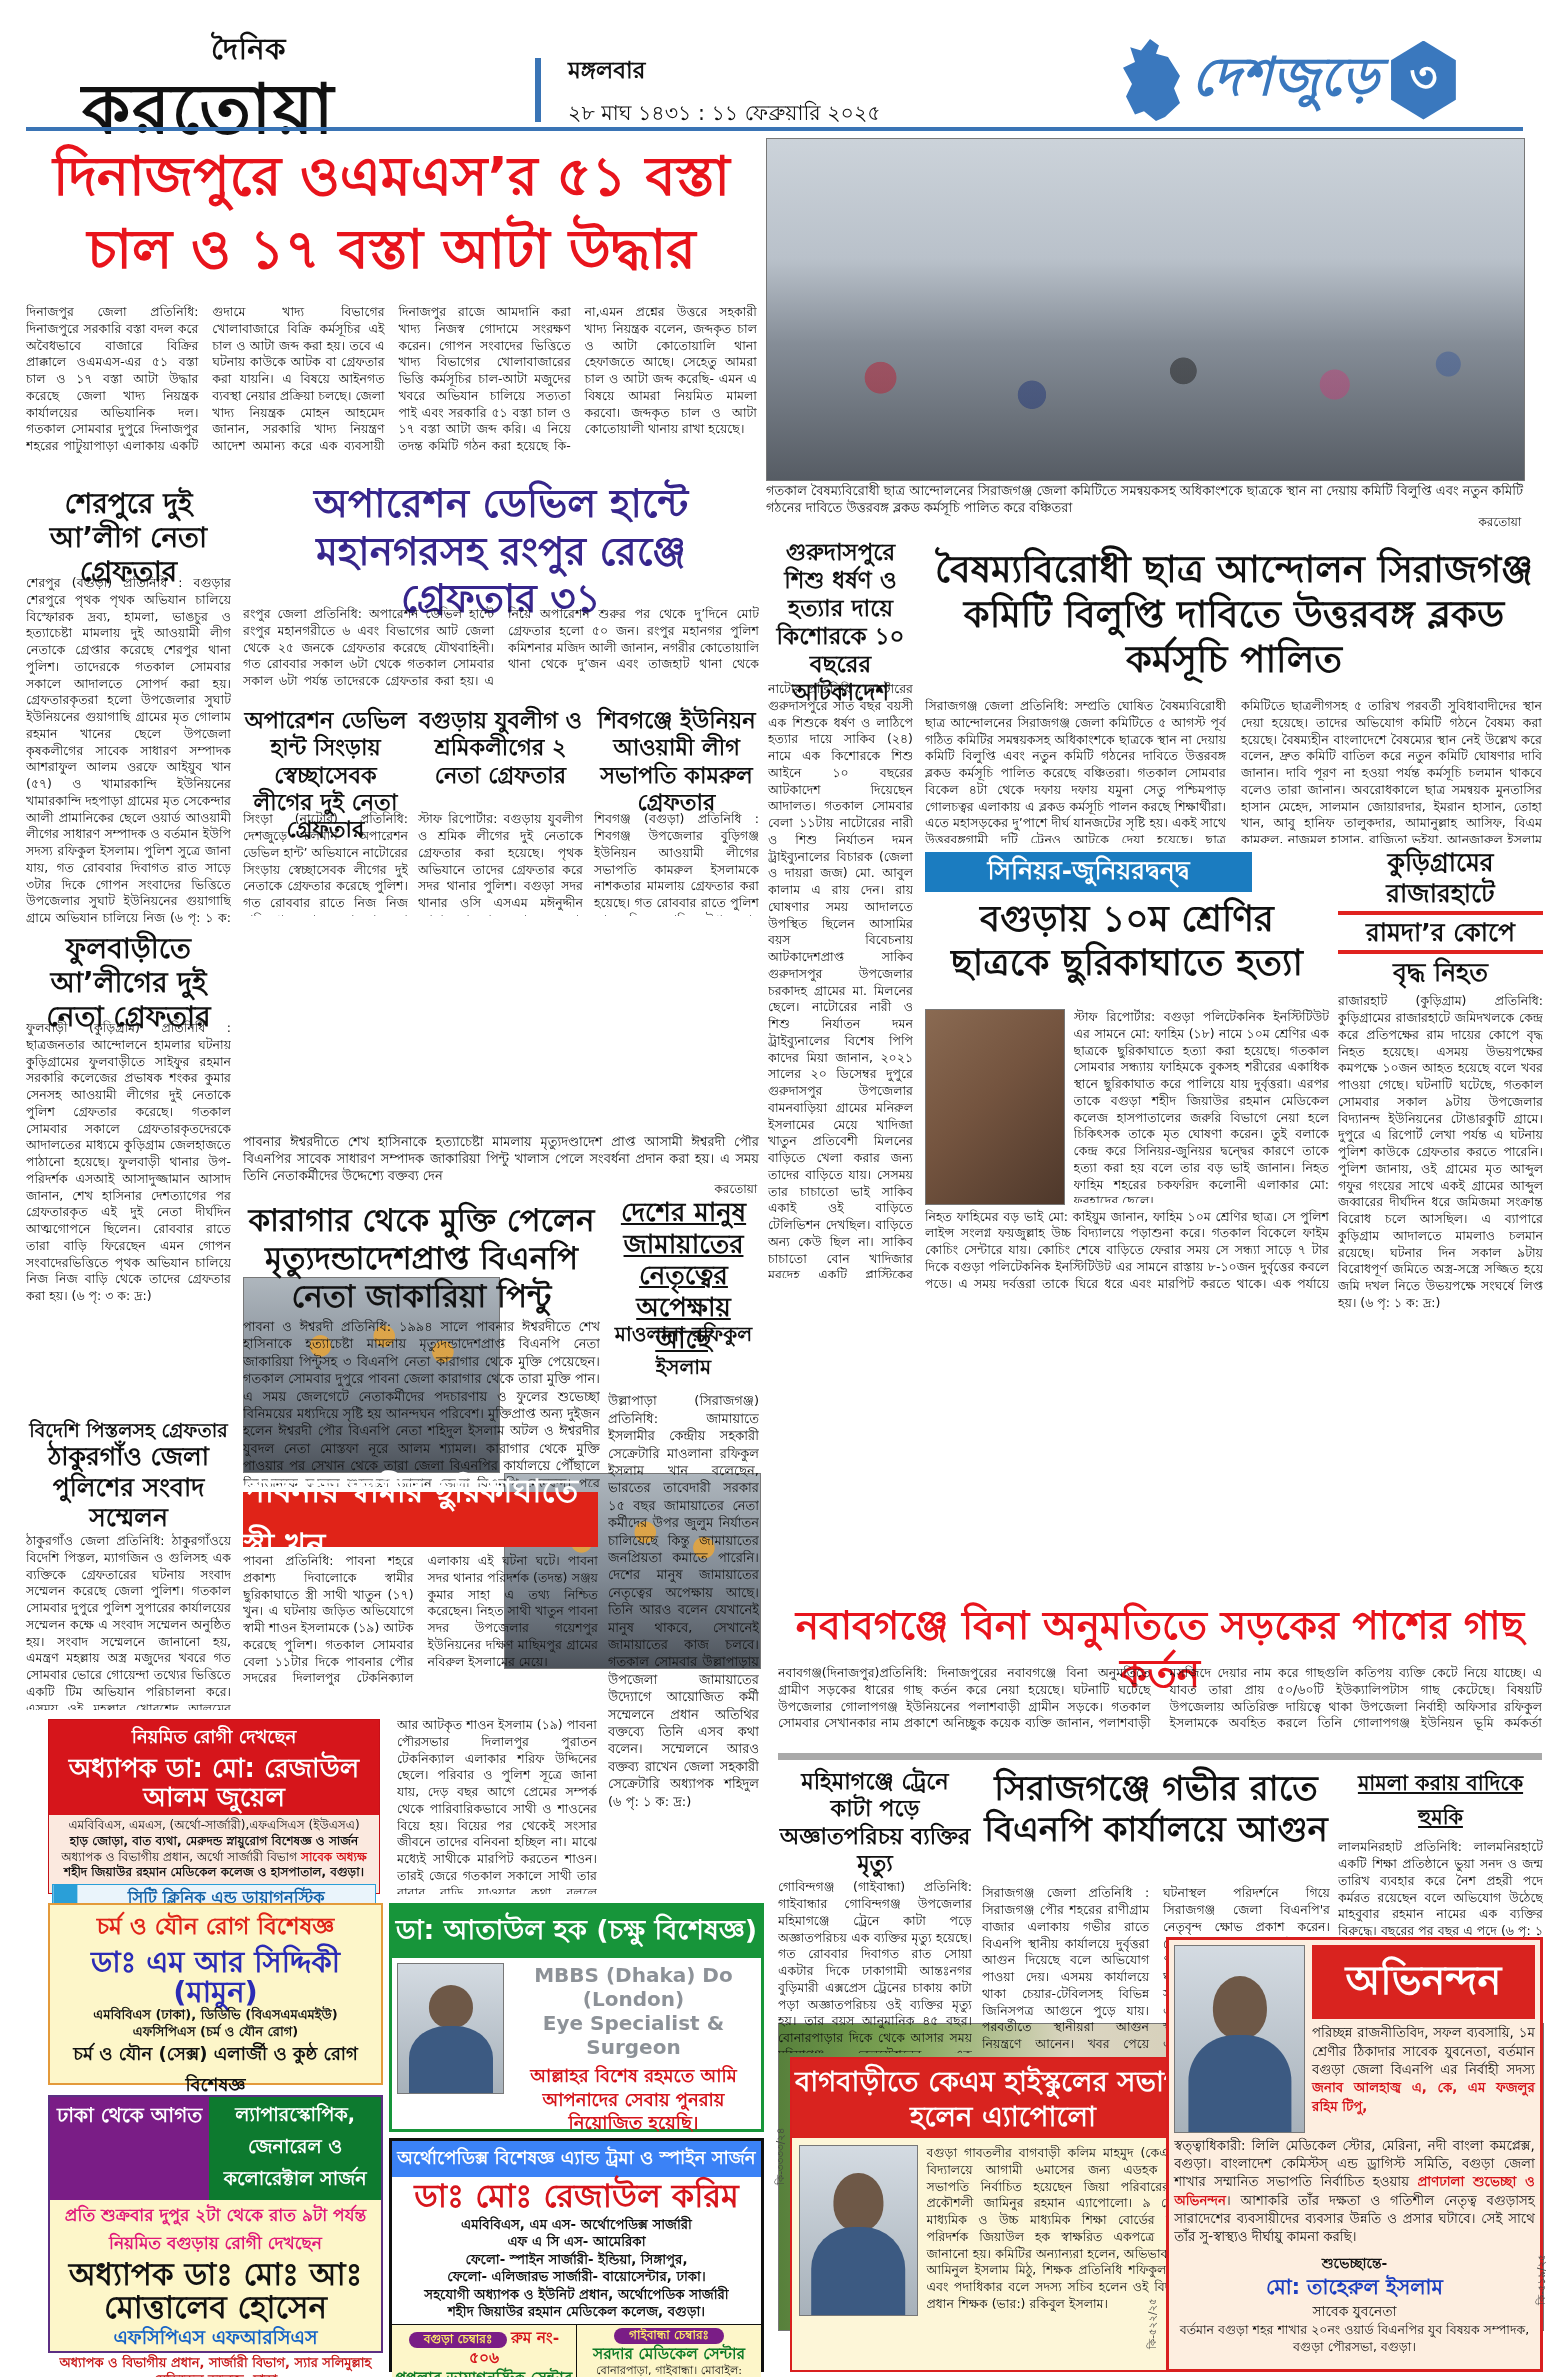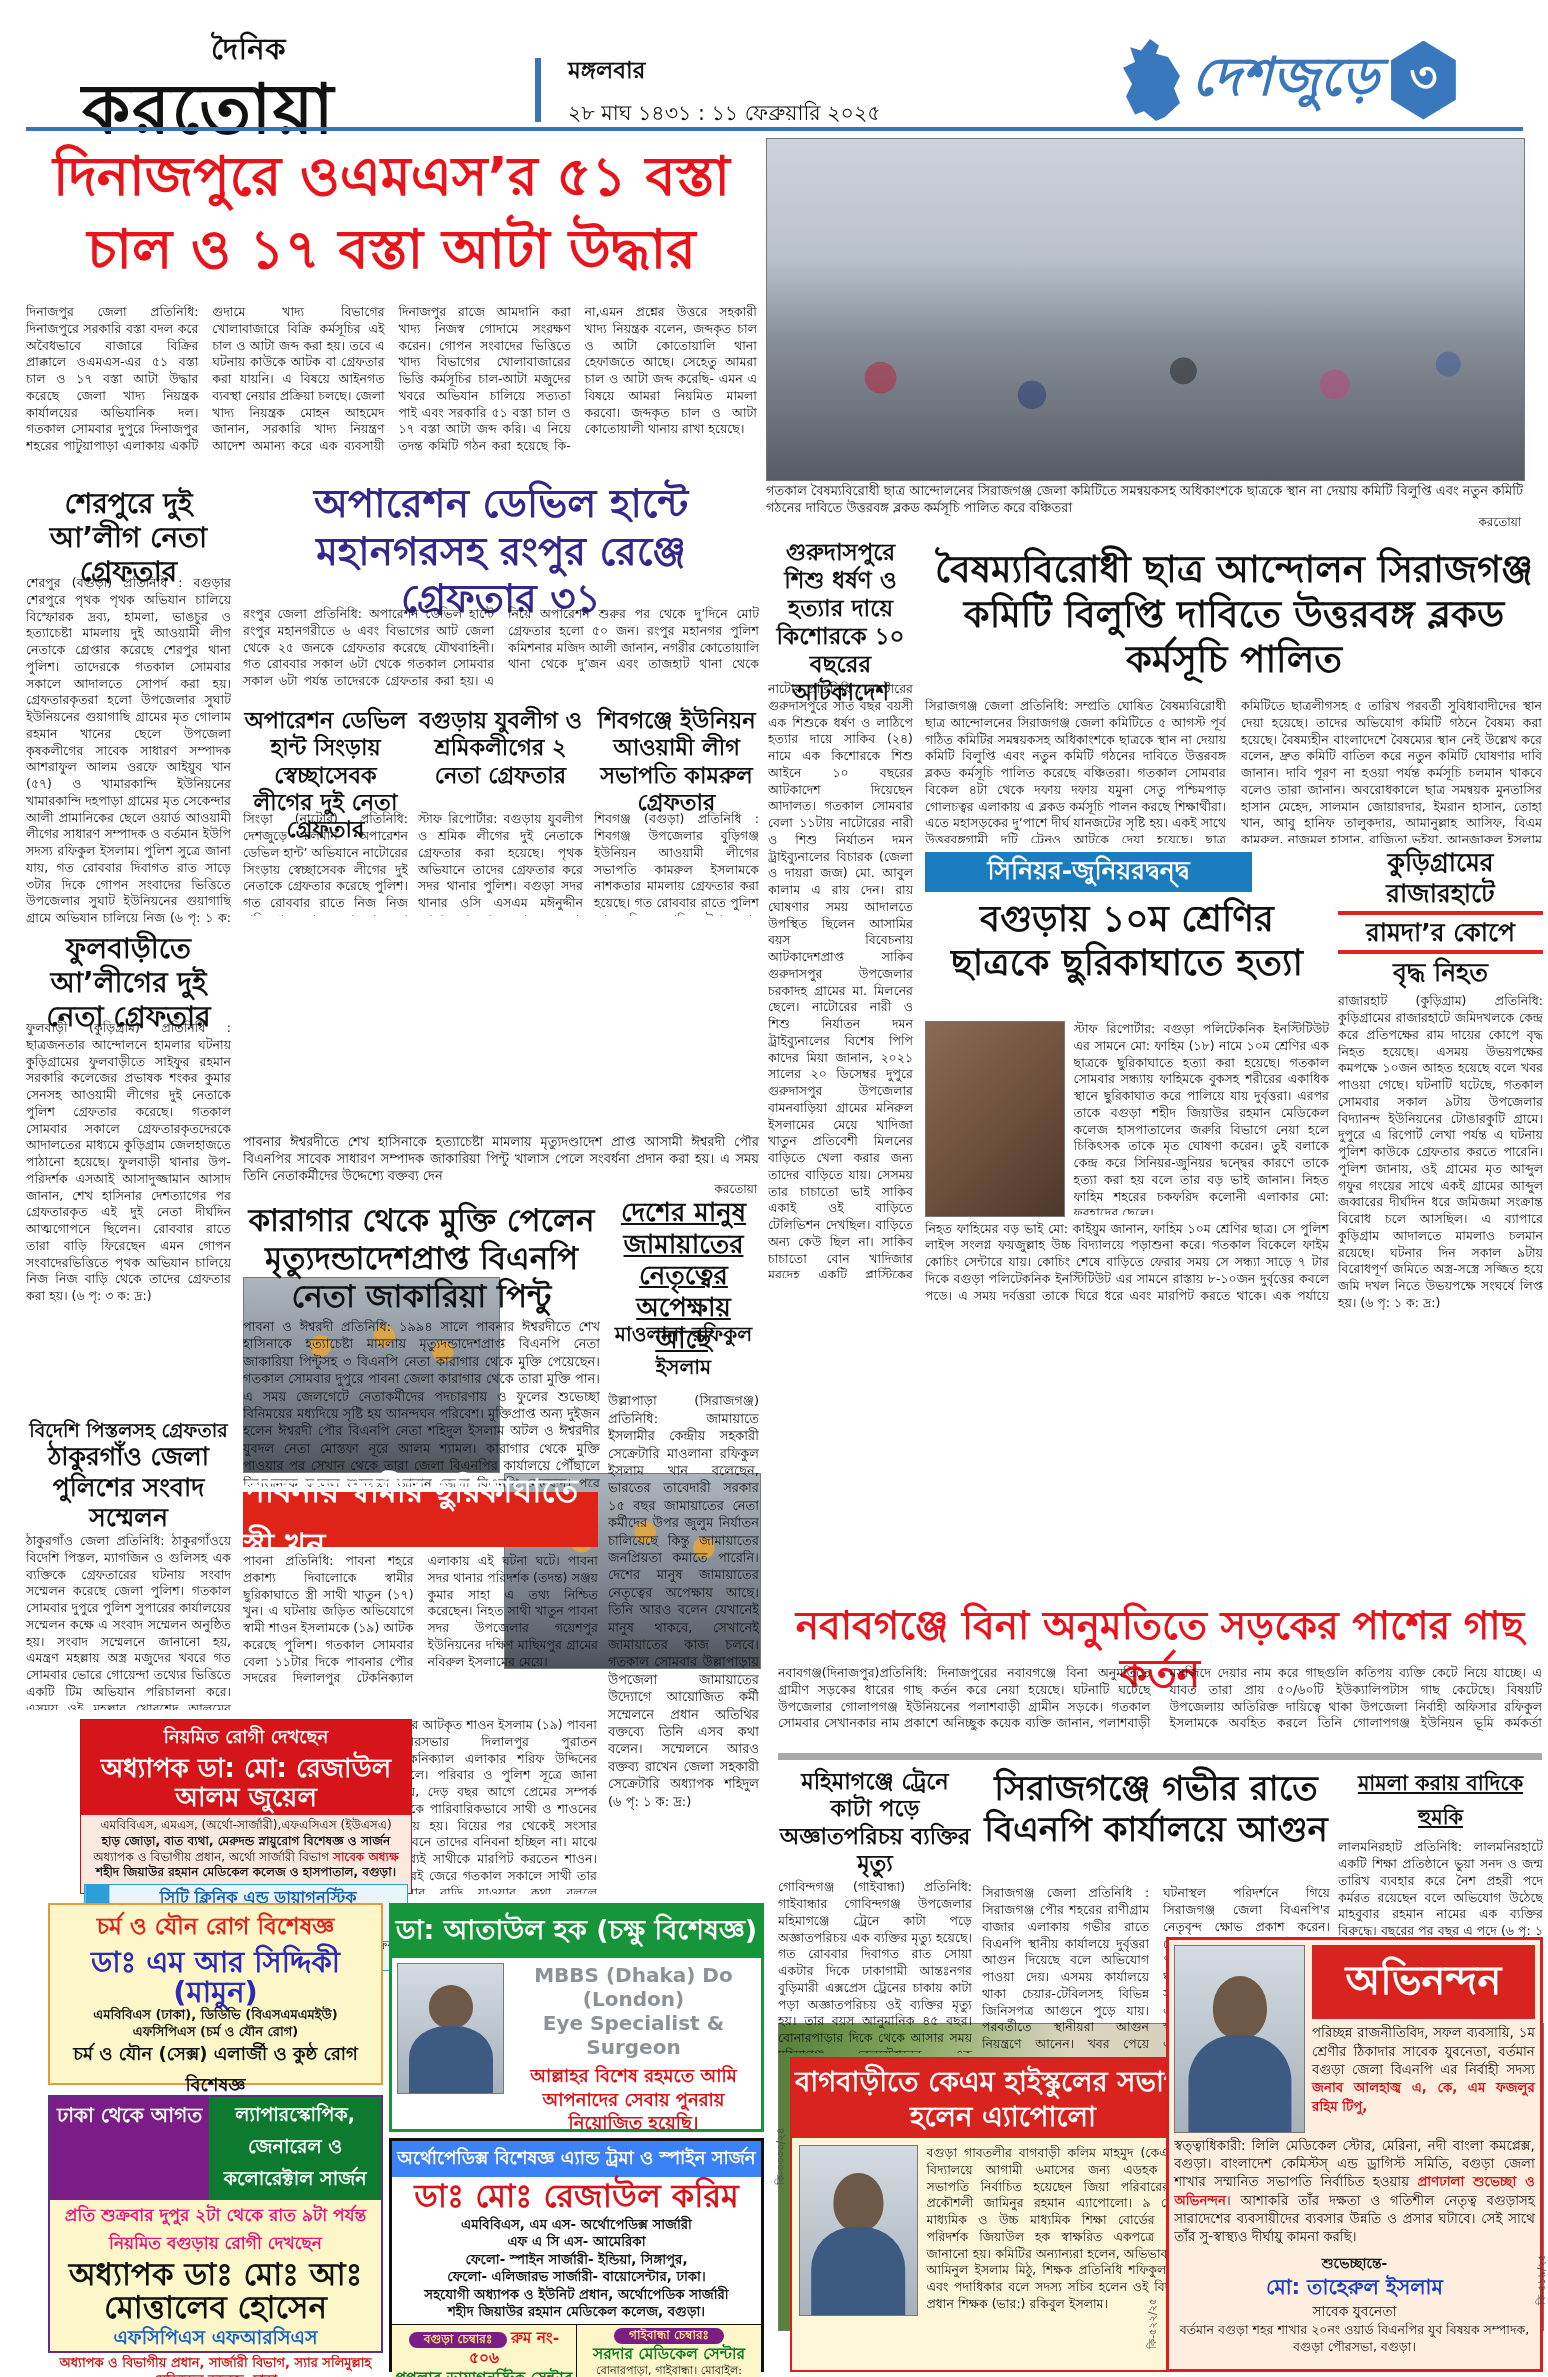--- a/index.html
+++ b/index.html
@@ -48,21 +48,21 @@
   .caption{font-size:13px;line-height:1.3;text-align:justify;}
   .credit{position:absolute;right:1.7px;bottom:0;font-size:12px;}
   
   .red-banner{background:#e02318;color:#fff;display:flex;align-items:center;justify-content:center;font-weight:bold;}
   .blue-banner{background:#1b7cc0;color:#fff;display:flex;align-items:center;justify-content:center;font-weight:bold;}
   .redline{display:block;border-bottom:4.3px solid #e0231f;padding-bottom:1.7px;margin-bottom:3.4px;}
   .kicker{font-weight:bold;text-align:center;text-decoration:underline;}
   .divider{background:#a9a9a9;}
   
   .ad{box-sizing:border-box;}
-  .ad-juwel{border:1.7px solid #c51017;background:#fbe9df;margin-left:32px;}
+  .ad-juwel{border:1.7px solid #c51017;background:#fbe9df;}
   .ad-juwel .top{background:#d6151b;color:#fff;text-align:center;padding:3.4px 1.7px;}
   .ad-juwel .l1{font-size:18px;font-weight:bold;}
   .ad-juwel .l2{font-size:26px;font-weight:bold;line-height:1.1;}
   .ad-juwel .creds{font-size:12px;text-align:center;line-height:1.3;padding:3.4px;}
   .ad-juwel .redtxt{color:#d6151b;font-weight:bold;}
   .ad-juwel .clinic{background:#eaf4fb;border:1.7px solid #2a9fd8;margin:0 3.4px;display:flex;}
   .ad-juwel .tab{background:#2a9fd8;color:#fff;writing-mode:vertical-rl;transform:rotate(180deg);
       font-size:13px;font-weight:bold;display:flex;align-items:center;justify-content:center;padding:1.7px;}
   .ad-juwel .cbody{font-size:11.6px;text-align:center;flex:1;line-height:1.3;padding:1.7px;}
   .ad-juwel .cname{color:#1663a7;font-weight:bold;font-size:16.3px;}
@@ -314,21 +314,21 @@
   <div class="abs" style="left:925px;top:698px;width:301px;height:145px;">
     <div class="body-text bn" style="height:145px;">সিরাজগঞ্জ জেলা প্রতিনিধি: সম্প্রতি ঘোষিত বৈষম্যবিরোধী ছাত্র আন্দোলনের সিরাজগঞ্জ জেলা কমিটিতে ৫ আগস্ট পূর্ব গঠিত কমিটির সমন্বয়কসহ অধিকাংশকে ছাত্রকে স্থান না দেয়ায় কমিটি বিলুপ্তি এবং নতুন কমিটি গঠনের দাবিতে উত্তরবঙ্গ ব্লকড কর্মসূচি পালিত করেছে বঞ্চিতরা। গতকাল সোমবার বিকেল ৪টা থেকে দফায় দফায় যমুনা সেতু পশ্চিমপাড় গোলচত্বর এলাকায় এ ব্লকড কর্মসূচি পালন করছে শিক্ষার্থীরা। এতে মহাসড়কের দু’পাশে দীর্ঘ যানজটের সৃষ্টি হয়। একই সাথে উত্তরবঙ্গগামী দুটি ট্রেনও আটকে দেয়া হয়েছে। ছাত্র সমন্বয়করা বলেন, ৫ আগস্টের আগে যারা জীবনবাজি রেখে আন্দোলন করেছিল তাদের নাম নতুন</div>
   </div>
   <div class="abs" style="left:1241px;top:698px;width:301px;height:145px;">
     <div class="body-text bn" style="height:145px;">কমিটিতে ছাত্রলীগসহ ৫ তারিখ পরবর্তী সুবিধাবাদীদের স্থান দেয়া হয়েছে। তাদের অভিযোগ কমিটি গঠনে বৈষম্য করা হয়েছে। বৈষম্যহীন বাংলাদেশে বৈষম্যের স্থান নেই উল্লেখ করে বলেন, দ্রুত কমিটি বাতিল করে নতুন কমিটি ঘোষণার দাবি জানান। দাবি পূরণ না হওয়া পর্যন্ত কর্মসূচি চলমান থাকবে বলেও তারা জানান। অবরোধকালে ছাত্র সমন্বয়ক মুনতাসির হাসান মেহেদ, সালমান জোয়ারদার, ইমরান হাসান, তোহা খান, আবু হানিফ তালুকদার, আমানুল্লাহ আসিফ, বিএম কামরুল, নাজমুল হাসান, রাজিতা ভূইয়া, আনজারুল ইসলাম ও রায়গঞ্জ প্রতিনিধি এশাসহ বিভিন্ন উপজেলার বৈষম্য বিরোধী শিক্ষার্থীরা অংশগ্রহণ করেন।</div>
   </div>
 
   <div class="abs" style="left:925px;top:852px;width:404px;">
     <div class="blue-banner bn" style="width:327px;height:40px;font-size:25px;">সিনিয়র-জুনিয়রদ্বন্দ্ব</div>
     <div class="headline bn" style="font-size:36px;height:100px;margin-top:5.2px;">বগুড়ায় ১০ম শ্রেণির ছাত্রকে ছুরিকাঘাতে হত্যা</div>
-    <div style="display:flex;gap:8.6px;margin-top:24px;">
+    <div style="display:flex;gap:8.6px;margin-top:12px;">
       <div class="photo ph-victim" style="width:138px;height:194px;flex:none;"></div>
       <div class="body-text bn" style="flex:1;height:194px;">স্টাফ রিপোর্টার: বগুড়া পলিটেকনিক ইনস্টিটিউট এর সামনে মো: ফাহিম (১৮) নামে ১০ম শ্রেণির এক ছাত্রকে ছুরিকাঘাতে হত্যা করা হয়েছে। গতকাল সোমবার সন্ধ্যায় ফাহিমকে বুকসহ শরীরের একাধিক স্থানে ছুরিকাঘাত করে পালিয়ে যায় দুর্বৃত্তরা। এরপর তাকে বগুড়া শহীদ জিয়াউর রহমান মেডিকেল কলেজ হাসপাতালের জরুরি বিভাগে নেয়া হলে চিকিৎসক তাকে মৃত ঘোষণা করেন। তুই বলাকে কেন্দ্র করে সিনিয়র-জুনিয়র দ্বন্দ্বের কারণে তাকে হত্যা করা হয় বলে তার বড় ভাই জানান। নিহত ফাহিম শহরের চকফরিদ কলোনী এলাকার মো: ফরহাদের ছেলে।</div>
     </div>
     <div class="body-text bn" style="height:79px;margin-top:3.4px;">নিহত ফাহিমের বড় ভাই মো: কাইয়ুম জানান, ফাহিম ১০ম শ্রেণির ছাত্র। সে পুলিশ লাইন্স সংলগ্ন ফয়জুল্লাহ উচ্চ বিদ্যালয়ে পড়াশুনা করে। গতকাল বিকেলে ফাইম কোচিং সেন্টারে যায়। কোচিং শেষে বাড়িতে ফেরার সময় সে সন্ধ্যা সাড়ে ৭ টার দিকে বগুড়া পলিটেকনিক ইনস্টিটিউট এর সামনে রাস্তায় ৮-১০জন দুর্বৃত্তের কবলে পড়ে। এ সময় দুর্বৃত্তরা তাকে ঘিরে ধরে এবং মারপিট করতে থাকে। এক পর্যায়ে তারা তার (৬ পৃ: ১ ক: দ্র:)</div>
   </div>
 
   <div class="abs" style="left:1338px;top:848px;width:205px;">
     <div class="headline bn" style="font-size:25px;">
       <span class="redline">কুড়িগ্রামের রাজারহাটে</span>
       <span class="redline">রামদা’র কোপে</span>

